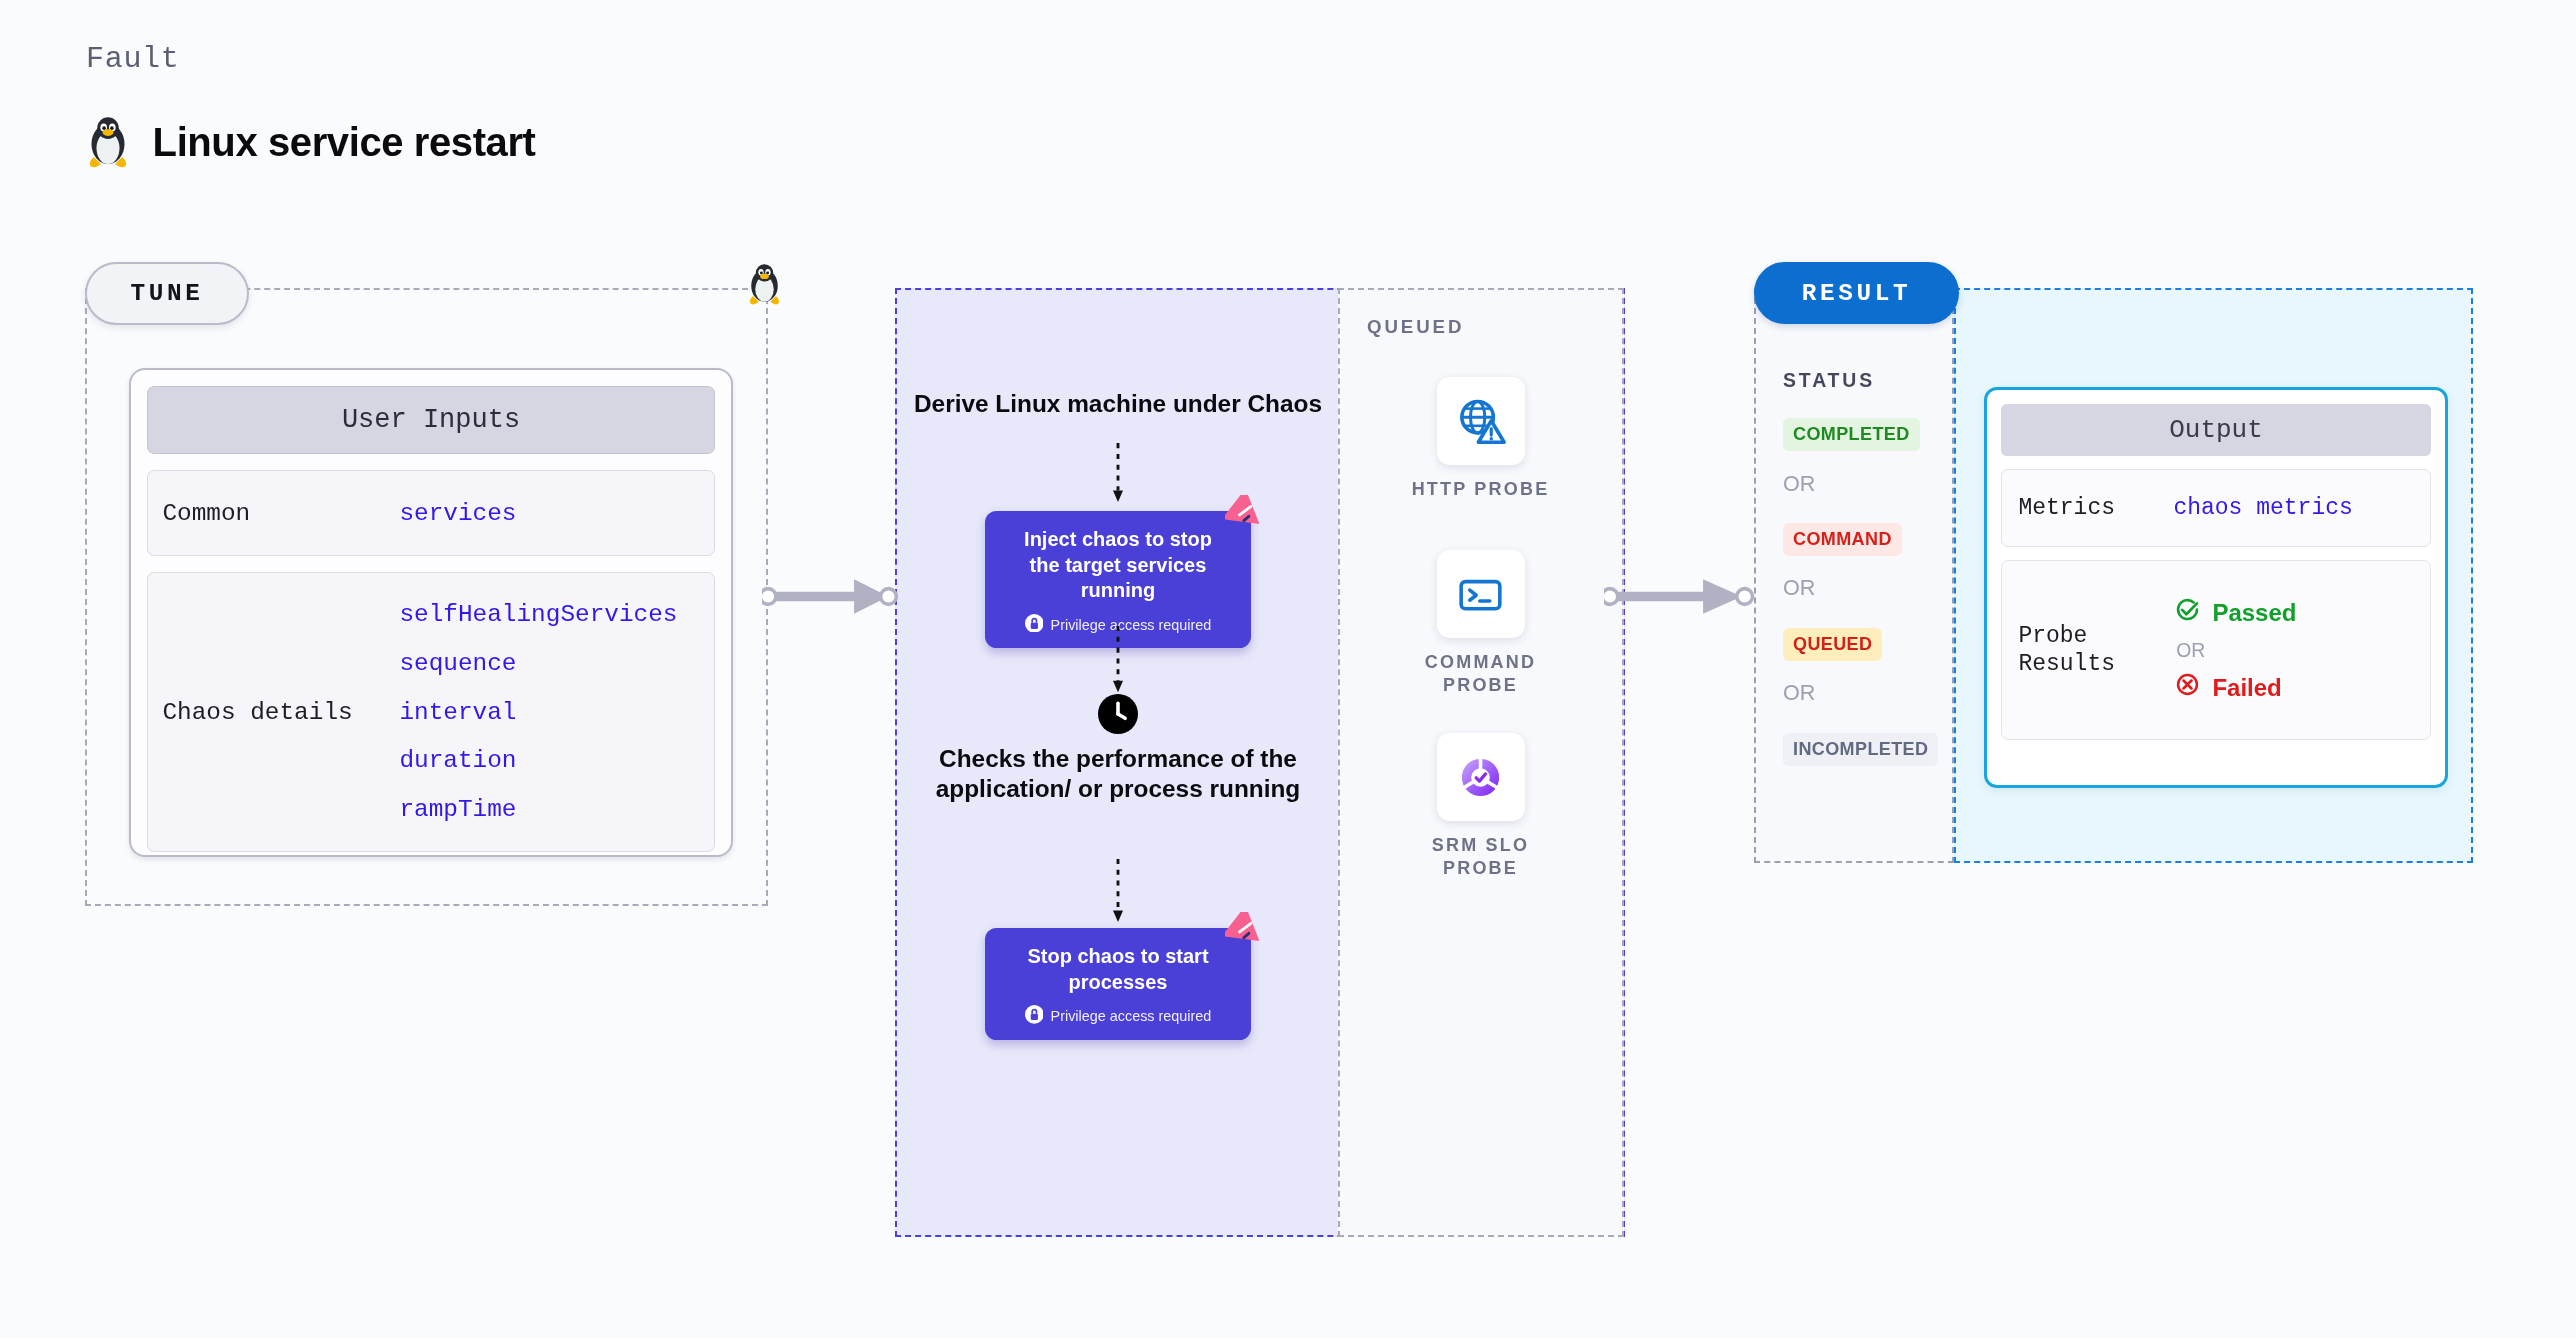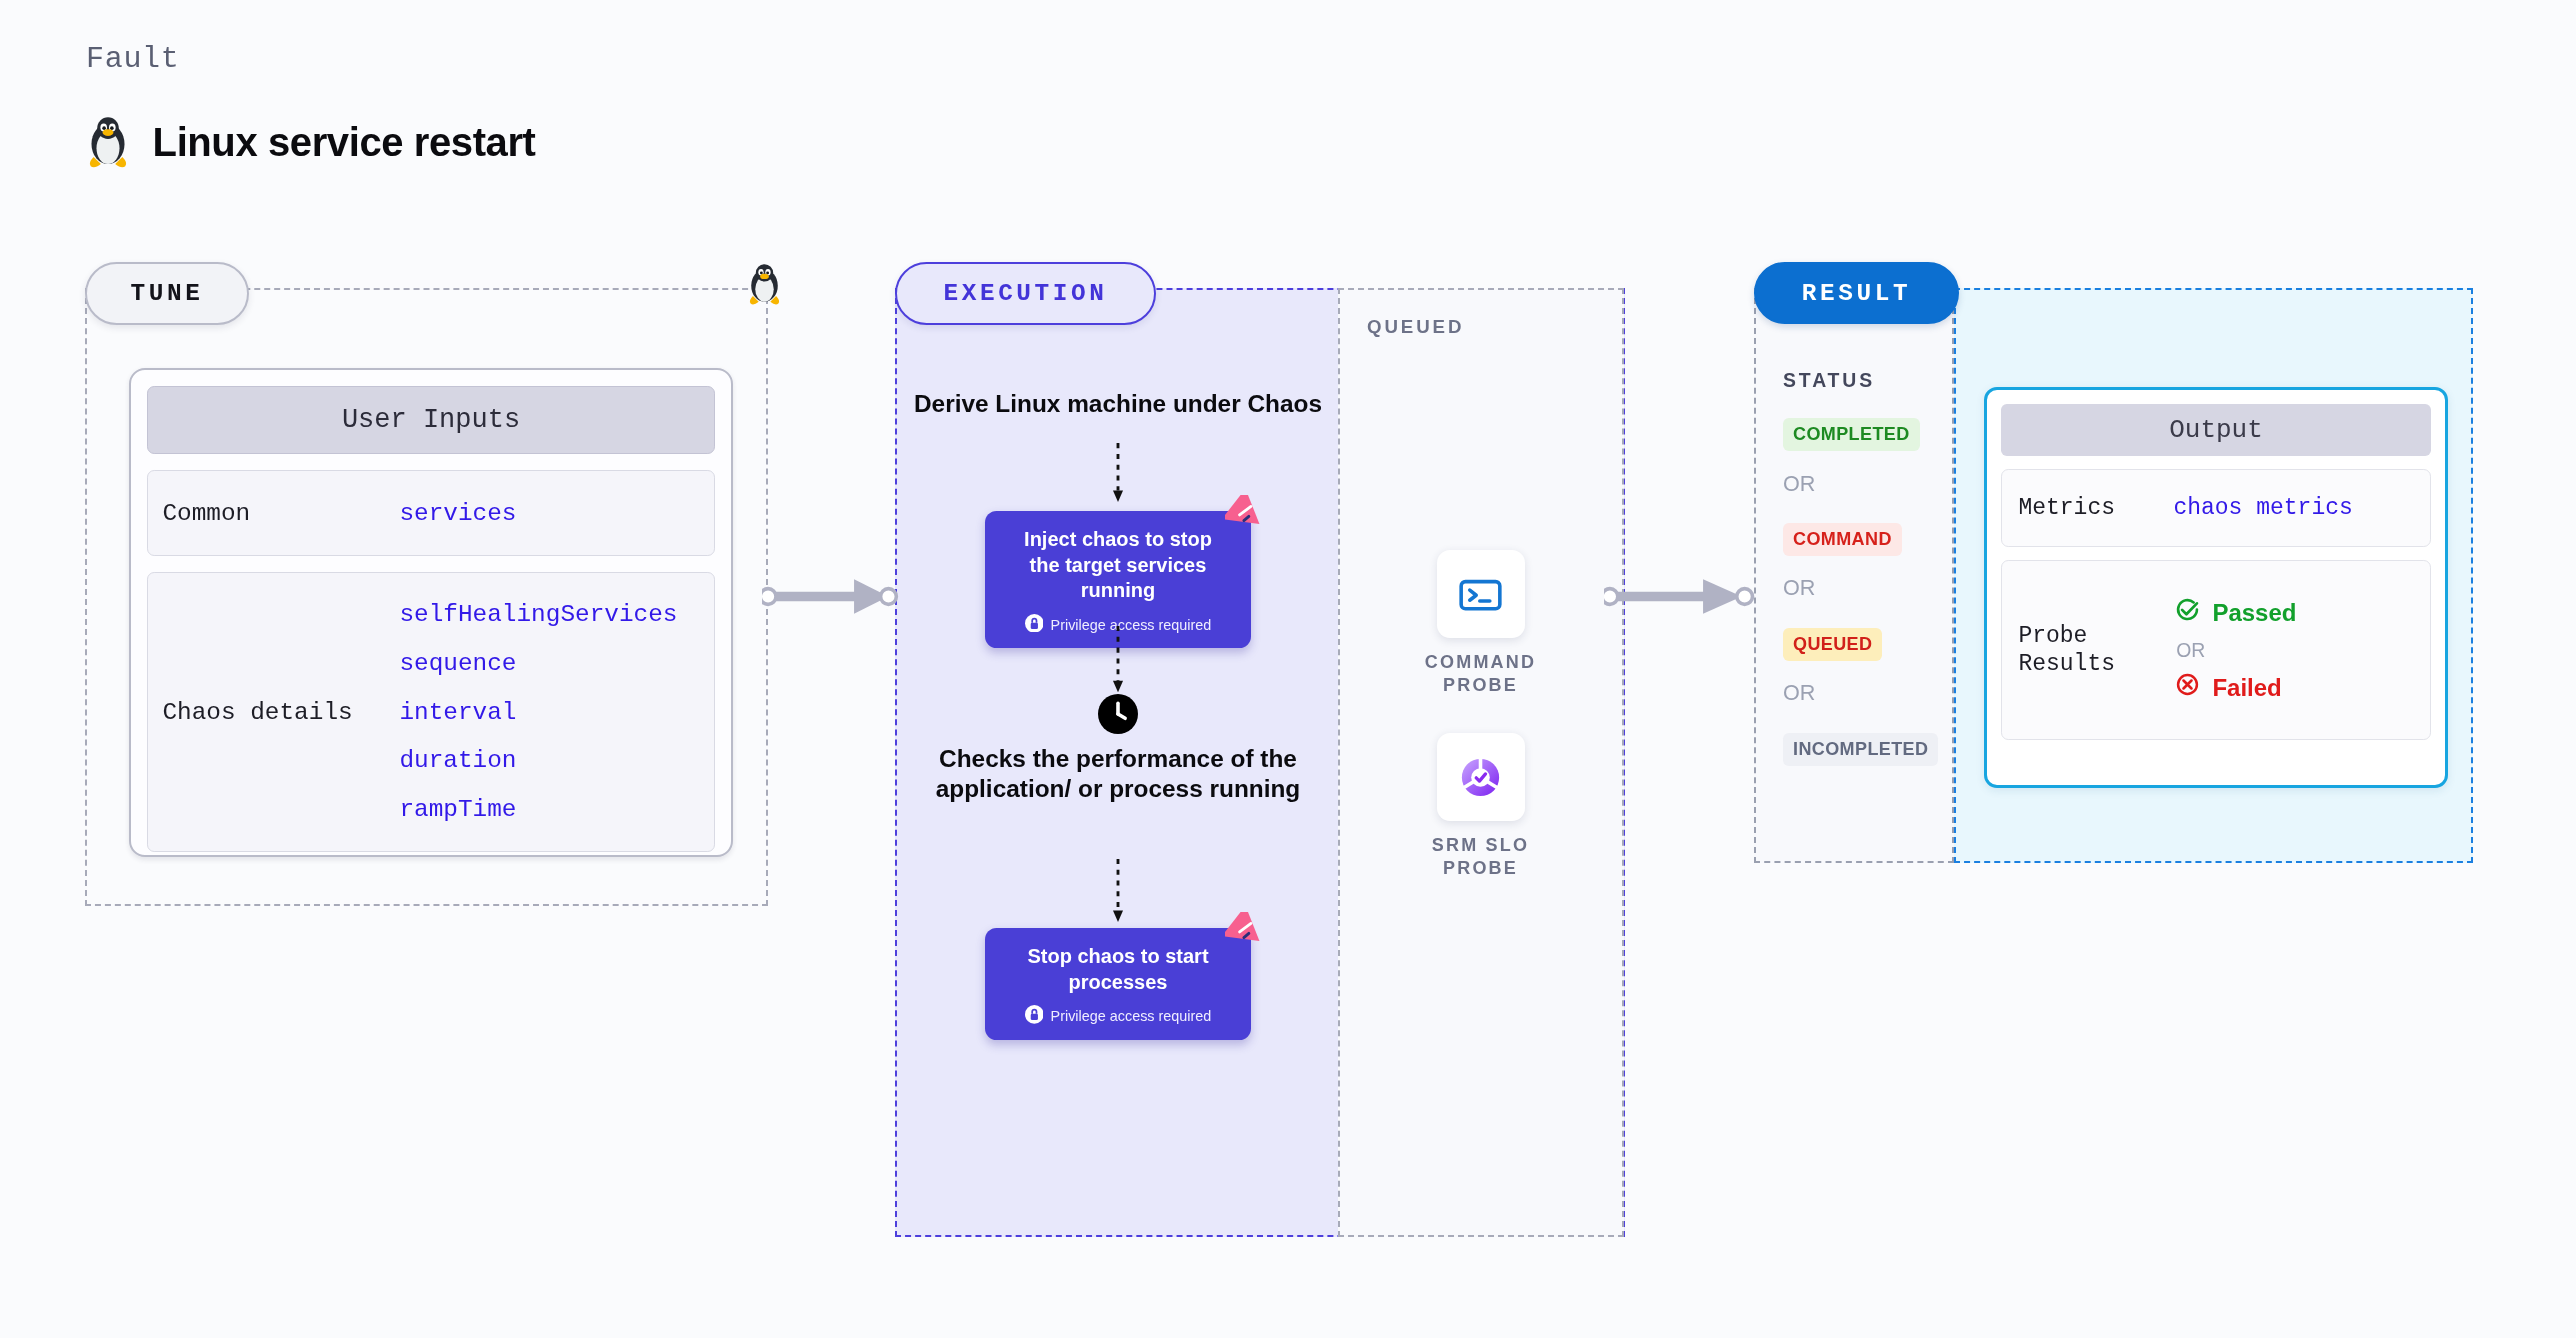--- a/index.html
+++ b/index.html
@@ -262,21 +262,20 @@
     <svg width="144" height="43" viewBox="0 0 200 60">
       <path d="M8 30 L140 30" stroke="#b0b2c4" stroke-width="13"></path>
       <path d="M128 6 L176 30 L128 54 Z" fill="#b0b2c4"></path>
       <circle cx="8" cy="30" r="11" fill="#fff" stroke="#b0b2c4" stroke-width="5"></circle>
       <circle cx="176" cy="30" r="11" fill="#fff" stroke="#b0b2c4" stroke-width="5"></circle>
     </svg>
   </div>
 
   <div class="dash exec-region"></div>
   <div class="dash probes-region"></div>
-  <div class="pill pill-exec">EXECUTION</div>
 
   <div class="exec-col">
 
     <div class="exec-step-text et-1">Derive Linux machine under Chaos</div>
 
     <div class="arrow-v" style="top:155px;">
       <svg width="14.4" height="65" viewBox="0 0 20 90">
         <line x1="10" y1="0" x2="10" y2="66" stroke="#111" stroke-width="4" stroke-dasharray="7 8"></line>
         <path d="M3 66 L17 66 L10 82 Z" fill="#111"></path>
       </svg>
@@ -344,20 +343,35 @@
             <path d="M10 12 v-2.5 a3 3 0 0 1 6 0 V12" fill="none" stroke="#4a3fd6" stroke-width="2.4"></path>
           </svg>
         </span>
         <span>Privilege access required</span>
       </div>
     </div>
   </div>
 
   <div class="probes-title">QUEUED</div>
 
+  <div class="probe p1">
+    <div class="probe-tile">
+      <svg width="53" height="53" viewBox="0 0 74 74">
+        <circle cx="33" cy="31" r="22" fill="none" stroke="#1476d2" stroke-width="5"></circle>
+        <ellipse cx="33" cy="31" rx="10" ry="22" fill="none" stroke="#1476d2" stroke-width="4.2"></ellipse>
+        <line x1="11" y1="31" x2="55" y2="31" stroke="#1476d2" stroke-width="4.2"></line>
+        <line x1="15" y1="19" x2="51" y2="19" stroke="#1476d2" stroke-width="3.6"></line>
+        <line x1="15" y1="43" x2="51" y2="43" stroke="#1476d2" stroke-width="3.6"></line>
+        <path d="M52 36 L70 66 L34 66 Z" fill="#fff" stroke="#1476d2" stroke-width="5" stroke-linejoin="round"></path>
+        <line x1="52" y1="47" x2="52" y2="56" stroke="#1476d2" stroke-width="4.4" stroke-linecap="round"></line>
+        <circle cx="52" cy="61" r="2.4" fill="#1476d2"></circle>
+      </svg>
+    </div>
+    <div class="probe-label">HTTP PROBE</div>
+  </div>
 
   <div class="probe p2">
     <div class="probe-tile">
       <svg width="53" height="53" viewBox="0 0 74 74">
         <rect x="10" y="19" width="54" height="38" rx="6" fill="none" stroke="#1476d2" stroke-width="5"></rect>
         <path d="M22 31 L31 38 L22 45" fill="none" stroke="#1476d2" stroke-width="5" stroke-linecap="round" stroke-linejoin="round"></path>
         <line x1="36" y1="46" x2="50" y2="46" stroke="#1476d2" stroke-width="5" stroke-linecap="round"></line>
       </svg>
     </div>
     <div class="probe-label">COMMAND PROBE</div>

